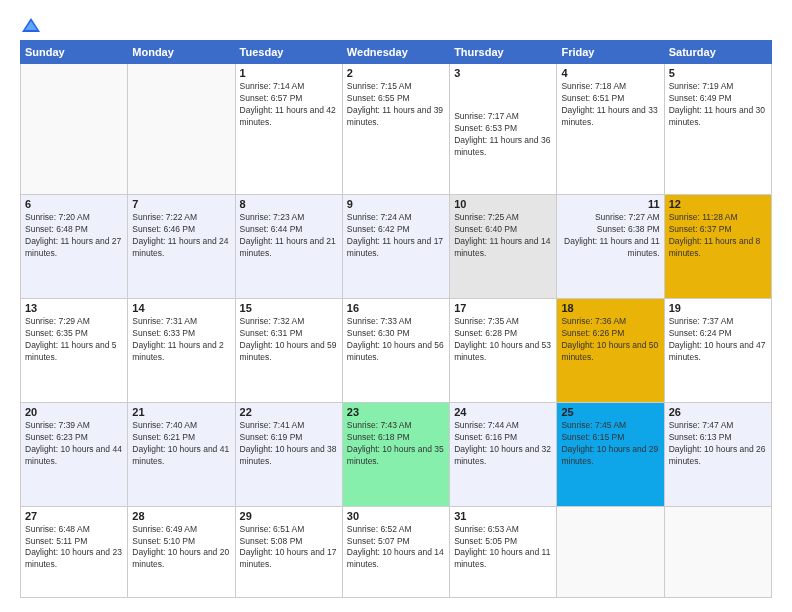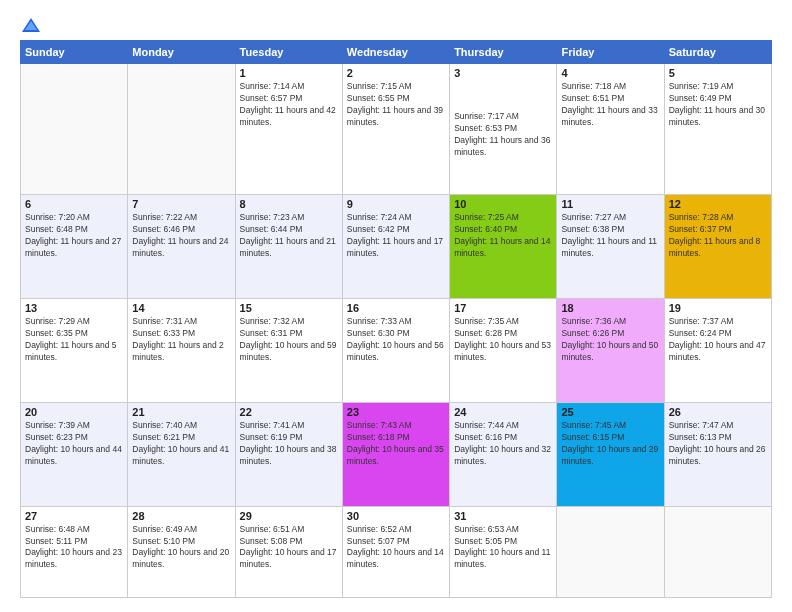--- a/index.html
+++ b/index.html
@@ -190,35 +190,35 @@
             <div class="day-info" style="white-space: pre-line;">Sunrise: 7:23 AM
 Sunset: 6:44 PM
 Daylight: 11 hours and 21 minutes.</div>
           </td>
           <td style="background: rgb(238, 241, 252);">
             <span class="day-num">9</span>
             <div class="day-info" style="white-space: pre-line;">Sunrise: 7:24 AM
 Sunset: 6:42 PM
 Daylight: 11 hours and 17 minutes.</div>
           </td>
-          <td style="background: #84cc16;">
+          <td style="background: #e5e5e5;">
             <span class="day-num">10</span>
             <div class="day-info" style="white-space: pre-line;">Sunrise: 7:25 AM
 Sunset: 6:40 PM
 Daylight: 11 hours and 14 minutes.</div>
           </td>
-          <td style="background: rgb(238, 241, 252);">
+          <td style="background: rgb(238, 241, 252); text-align: right;">
             <span class="day-num">11</span>
             <div class="day-info" style="white-space: pre-line;">Sunrise: 7:27 AM
 Sunset: 6:38 PM
 Daylight: 11 hours and 11 minutes.</div>
           </td>
           <td style="background: #eab308;">
             <span class="day-num">12</span>
-            <div class="day-info" style="white-space: pre-line;">Sunrise: 7:28 AM
+            <div class="day-info" style="white-space: pre-line;">Sunrise: 11:28 AM
 Sunset: 6:37 PM
 Daylight: 11 hours and 8 minutes.</div>
           </td>
         </tr>
         <tr>
           <td style="background: rgb(255, 255, 255);">
             <span class="day-num">13</span>
             <div class="day-info" style="white-space: pre-line;">Sunrise: 7:29 AM
 Sunset: 6:35 PM
 Daylight: 11 hours and 5 minutes.</div>
@@ -240,21 +240,21 @@
             <div class="day-info" style="white-space: pre-line;">Sunrise: 7:33 AM
 Sunset: 6:30 PM
 Daylight: 10 hours and 56 minutes.</div>
           </td>
           <td style="background: rgb(255, 255, 255);">
             <span class="day-num">17</span>
             <div class="day-info" style="white-space: pre-line;">Sunrise: 7:35 AM
 Sunset: 6:28 PM
 Daylight: 10 hours and 53 minutes.</div>
           </td>
-          <td style="background: #f0abfc;">
+          <td style="background: #eab308;">
             <span class="day-num">18</span>
             <div class="day-info" style="white-space: pre-line;">Sunrise: 7:36 AM
 Sunset: 6:26 PM
 Daylight: 10 hours and 50 minutes.</div>
           </td>
           <td style="background: rgb(255, 255, 255);">
             <span class="day-num">19</span>
             <div class="day-info" style="white-space: pre-line;">Sunrise: 7:37 AM
 Sunset: 6:24 PM
 Daylight: 10 hours and 47 minutes.</div>
@@ -272,21 +272,21 @@
             <div class="day-info" style="white-space: pre-line;">Sunrise: 7:40 AM
 Sunset: 6:21 PM
 Daylight: 10 hours and 41 minutes.</div>
           </td>
           <td style="background: rgb(238, 241, 252);">
             <span class="day-num">22</span>
             <div class="day-info" style="white-space: pre-line;">Sunrise: 7:41 AM
 Sunset: 6:19 PM
 Daylight: 10 hours and 38 minutes.</div>
           </td>
-          <td style="background: #d946ef;">
+          <td style="background: #86efac;">
             <span class="day-num">23</span>
             <div class="day-info" style="white-space: pre-line;">Sunrise: 7:43 AM
 Sunset: 6:18 PM
 Daylight: 10 hours and 35 minutes.</div>
           </td>
           <td style="background: rgb(238, 241, 252);">
             <span class="day-num">24</span>
             <div class="day-info" style="white-space: pre-line;">Sunrise: 7:44 AM
 Sunset: 6:16 PM
 Daylight: 10 hours and 32 minutes.</div>

